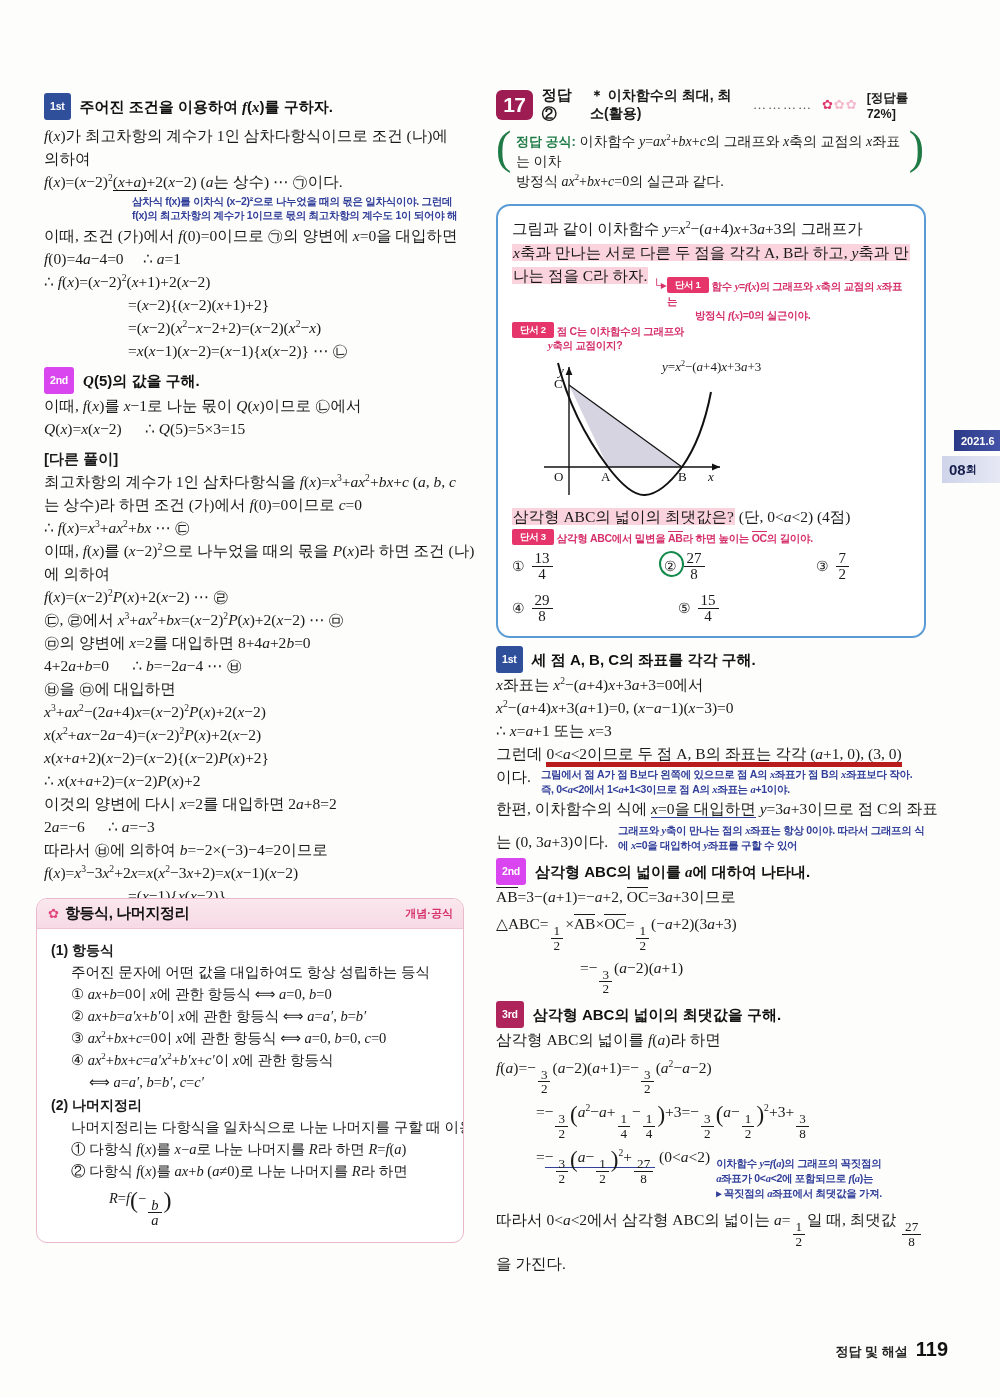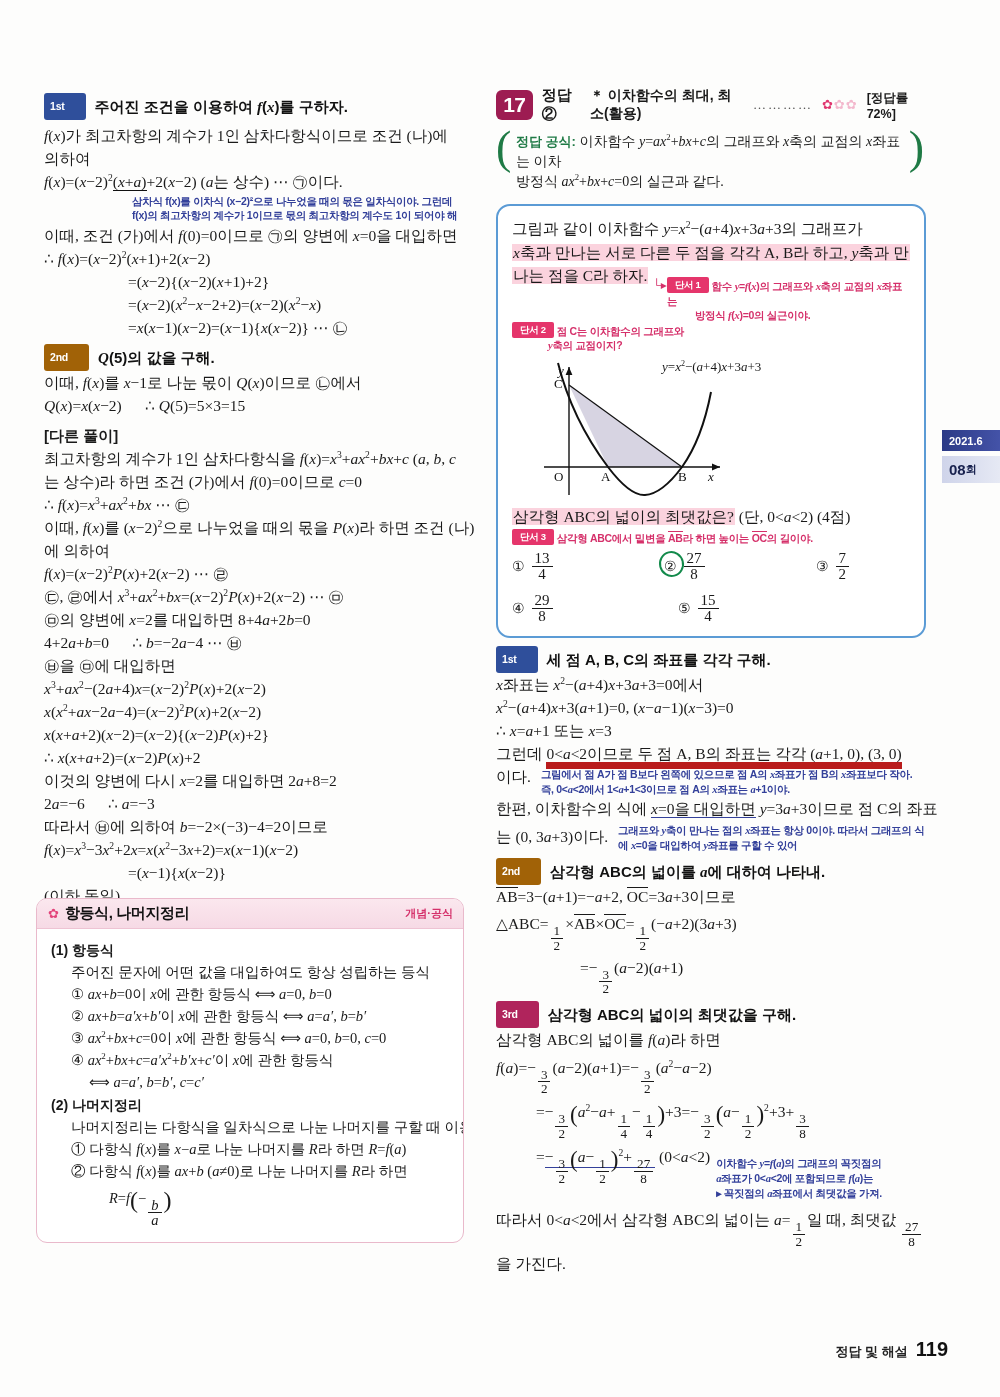--- a/index.html
+++ b/index.html
@@ -32,26 +32,26 @@
   .col-right { position:absolute; left:496px; top:88px;  width:430px; }
 
   .line { font-size:15.5px; line-height:23px; white-space:nowrap; }
   .line.w { white-space:normal; }
   .indent1 { padding-left:40px; }
   .indent2 { padding-left:84px; }
 
   
   .step {
     display:inline-block; color:#fff; font-family:"Liberation Sans", sans-serif;
-    font-size:10.5px; font-weight:bold; padding:1px 21px 2px 6px;
+    font-size:10.5px; font-weight:bold; padding:1px 6px 2px 6px;
     border-radius:3px; vertical-align:2px; margin-right:9px;
     letter-spacing:-0.2px;
   }
   .step.s1 { background:#2f4f9b; }
-  .step.s2 { background:#a16207; }
+  .step.s2 { background:#d946ef; }
   .step.s3 { background:#b0245c; }
   .step-line { font-size:15px; line-height:24px; font-family:"Liberation Sans", sans-serif;
                font-weight:bold; color:#111; margin-top:5px; }
 
   
   .ann {
     color:#33409a; font-family:"Liberation Sans", sans-serif;
     font-size:10.5px; font-weight:bold; line-height:14px;
     letter-spacing:-0.3px;
   }
@@ -138,21 +138,21 @@
            font-family:"Liberation Sans", sans-serif; font-weight:bold; font-size:11px; }
   .card-bd { padding:10px 12px 14px 14px; }
   .card-bd .l { font-size:14.5px; line-height:22px; white-space:nowrap; }
   .card-bd .kohd { font-family:"Liberation Sans", sans-serif; font-weight:bold; font-size:14px; }
   .ind-a { padding-left:20px; }
   .ind-b { padding-left:38px; }
   .ind-c { padding-left:58px; }
 
   
   .tab-year {
-    position:absolute; right:0; top:430px; width:58px; height:21px;
+    position:absolute; right:0; top:430px; width:46px; height:21px;
     background:linear-gradient(90deg,#2b3a86,#4453a8);
     color:#fff; font-family:"Liberation Sans", sans-serif; font-size:11px;
     display:flex; align-items:center; padding-left:7px; font-weight:bold;
   }
   .tab-no {
     position:absolute; right:0; top:456px; width:58px; height:27px;
     background:linear-gradient(90deg,#cfd4ea,#e6e9f4);
     color:#17204d; font-family:"Liberation Sans", sans-serif; font-size:15px;
     font-weight:bold; display:flex; align-items:center; padding-left:7px;
   }
@@ -185,20 +185,23 @@
       <span class="mth">f</span>(<span class="mth">x</span>)=(<span class="mth">x</span>−2)<sup>2</sup><span style="border-bottom:1px solid #111">(<span class="mth">x</span>+<span class="mth">a</span>)</span>+2(<span class="mth">x</span>−2) (<span class="mth">a</span>는 상수) ⋯ ㉠이다.
     </div>
 
     <div class="ann" style="margin:1px 0 2px 88px">
       <div>삼차식 f(x)를 이차식 (x−2)²으로 나누었을 때의 몫은 일차식이야. 그런데</div>
       <div>f(x)의 최고차항의 계수가 1이므로 몫의 최고차항의 계수도 1이 되어야 해</div>
     </div>
 
     <div class="line">
       이때, 조건 (가)에서 <span class="mth">f</span>(0)=0이므로 ㉠의 양변에 <span class="mth">x</span>=0을 대입하면
+    </div>
+    <div class="line">
+      <span class="mth">f</span>(0)=4<span class="mth">a</span>−4=0 &nbsp;&nbsp;&nbsp; ∴ <span class="mth">a</span>=1
     </div>
     <div class="line">
       ∴ <span class="mth">f</span>(<span class="mth">x</span>)=(<span class="mth">x</span>−2)<sup>2</sup>(<span class="mth">x</span>+1)+2(<span class="mth">x</span>−2)
     </div>
     <div class="line indent2">
       =(<span class="mth">x</span>−2){(<span class="mth">x</span>−2)(<span class="mth">x</span>+1)+2}
     </div>
     <div class="line indent2">
       =(<span class="mth">x</span>−2)(<span class="mth">x</span><sup>2</sup>−<span class="mth">x</span>−2+2)=(<span class="mth">x</span>−2)(<span class="mth">x</span><sup>2</sup>−<span class="mth">x</span>)
     </div>
@@ -464,34 +467,34 @@
     <div class="line">
       <span class="mth">x</span>좌표는 <span class="mth">x</span><sup>2</sup>−(<span class="mth">a</span>+4)<span class="mth">x</span>+3<span class="mth">a</span>+3=0에서
     </div>
     <div class="line">
       <span class="mth">x</span><sup>2</sup>−(<span class="mth">a</span>+4)<span class="mth">x</span>+3(<span class="mth">a</span>+1)=0, (<span class="mth">x</span>−<span class="mth">a</span>−1)(<span class="mth">x</span>−3)=0
     </div>
     <div class="line">
       ∴ <span class="mth">x</span>=<span class="mth">a</span>+1 또는 <span class="mth">x</span>=3
     </div>
     <div class="line">
-      그런데 <span style="border-bottom:7px solid #b91c1c">0&lt;<span class="mth">a</span>&lt;2이므로 두 점 A, B의 좌표는 각각 (<span class="mth">a</span>+1, 0), (3, 0)</span>
+      그런데 <span style="border-bottom:5px solid #b91c1c">0&lt;<span class="mth">a</span>&lt;2이므로 두 점 A, B의 좌표는 각각 (<span class="mth">a</span>+1, 0), (3, 0)</span>
     </div>
     <div style="display:flex;align-items:flex-start">
       <div class="line">이다.</div>
       <div class="ann" style="margin:2px 0 0 10px">
         <div>그림에서 점 A가 점 B보다 왼쪽에 있으므로 점 A의 <span class="mth">x</span>좌표가 점 B의 <span class="mth">x</span>좌표보다 작아.</div>
         <div>즉, 0&lt;<span class="mth">a</span>&lt;2에서 1&lt;<span class="mth">a</span>+1&lt;3이므로 점 A의 <span class="mth">x</span>좌표는 <span class="mth">a</span>+1이야.</div>
       </div>
     </div>
 
     <div class="line">
       한편, 이차함수의 식에 <span style="border-bottom:1px solid #33409a"><span class="mth">x</span>=0을 대입하면</span> <span class="mth">y</span>=3<span class="mth">a</span>+3이므로 점 C의 좌표
     </div>
-    <div style="display:flex;align-items:center">
+    <div style="display:flex;align-items:flex-end">
       <div class="line">
         는 (0, 3<span class="mth">a</span>+3)이다.
       </div>
       <div class="ann" style="margin:3px 0 0 10px">
         <div>그래프와 <span class="mth">y</span>축이 만나는 점의 <span class="mth">x</span>좌표는 항상 0이야. 따라서 그래프의 식</div>
         <div>에 <span class="mth">x</span>=0을 대입하여 <span class="mth">y</span>좌표를 구할 수 있어</div>
       </div>
     </div>
 
     <div class="step-line">

